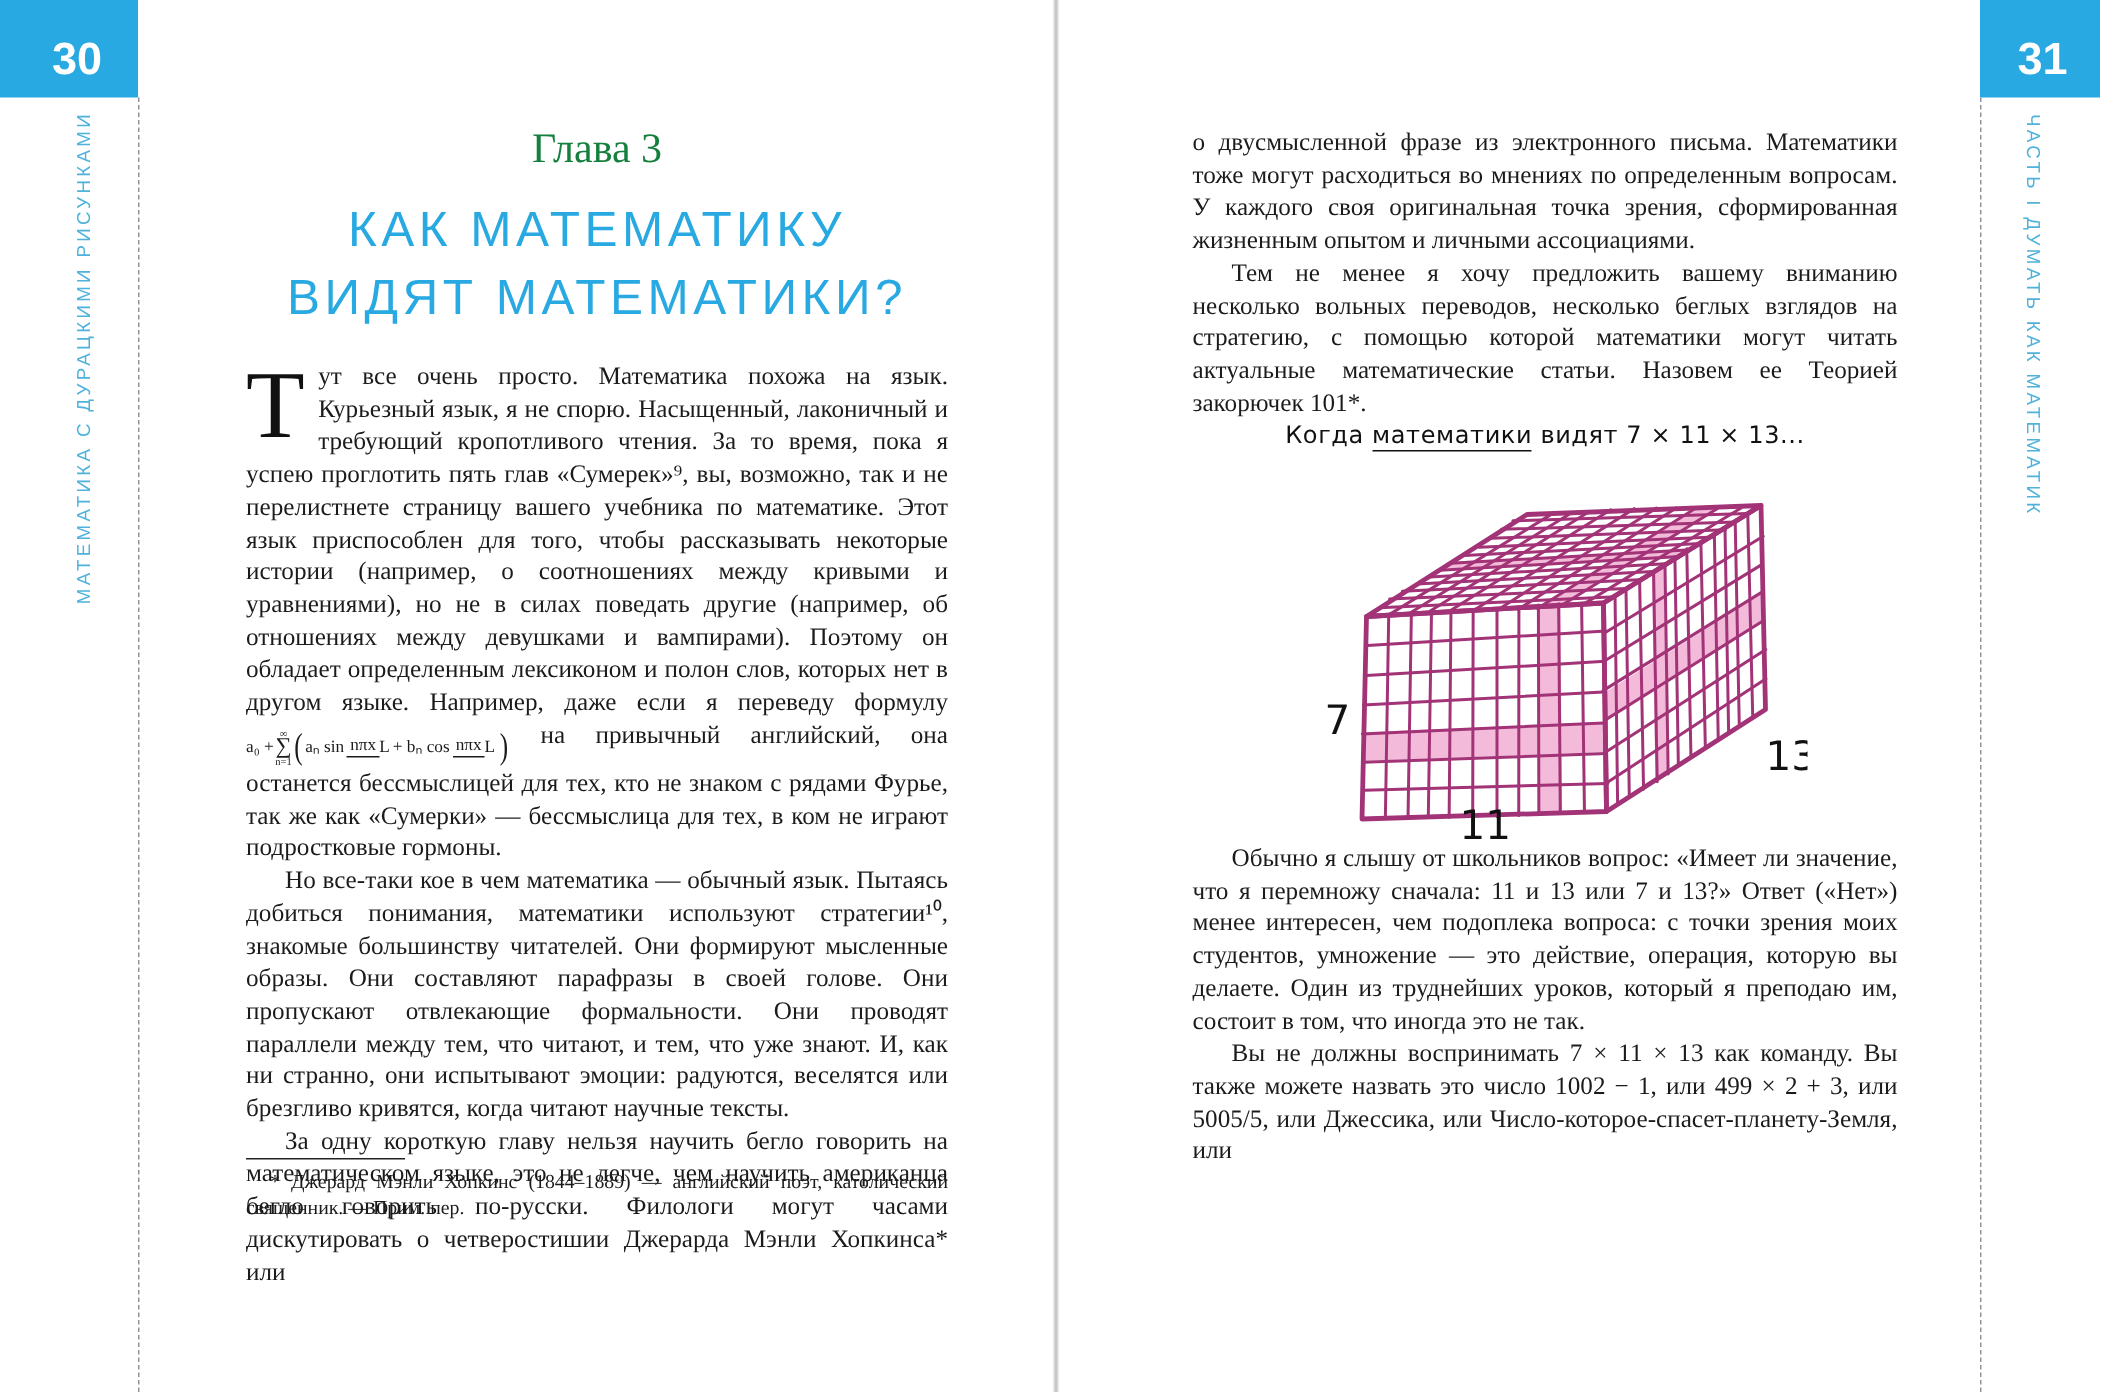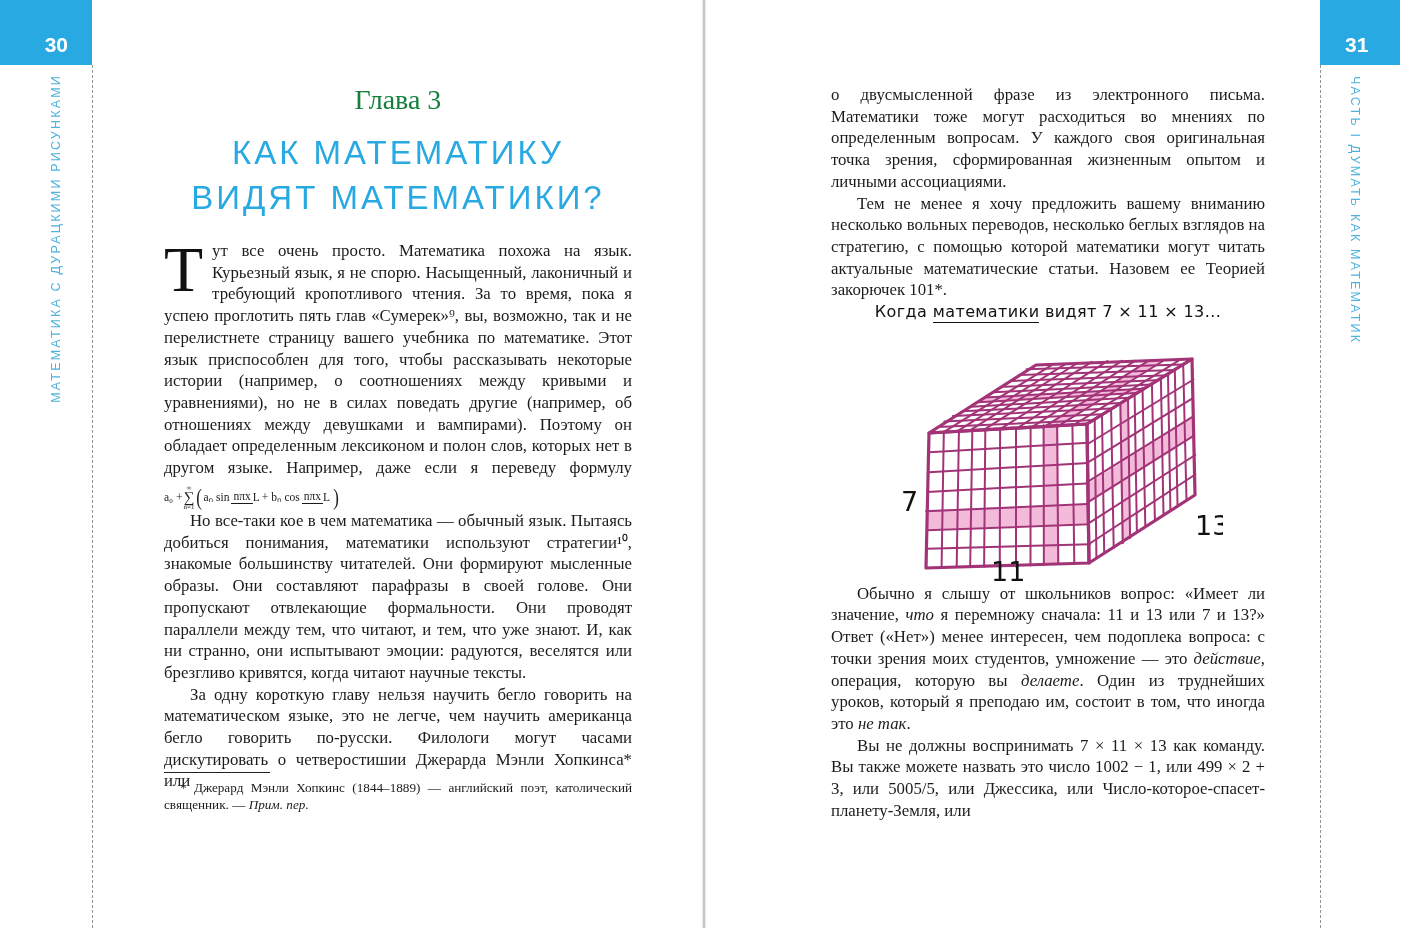--- a/index.html
+++ b/index.html
@@ -2,21 +2,21 @@
 <html><head>
 <meta charset="utf-8">
 <style>
   html,body{margin:0;padding:0;background:#ffffff;}
   .canvas{position:relative;width:1410px;height:928px;background:#ffffff;overflow:hidden;
           font-family:"Liberation Serif",serif;color:#1b1b1b;}
 
   
   .pagenum-box{position:absolute;top:0;width:92px;height:65px;background:#29a9e1;
                display:flex;align-items:flex-end;color:#ffffff;
-               font-family:"Liberation Sans",sans-serif;font-weight:bold;font-size:21px;}
+               font-family:"Liberation Sans",sans-serif;font-weight:bold;font-size:30px;}
   .pagenum-box.left{left:0;justify-content:flex-end;padding:0 24px 8px 0;box-sizing:border-box;}
   .pagenum-box.right{left:1320px;width:80px;justify-content:flex-start;padding:0 0 8px 25px;box-sizing:border-box;}
   .dash{position:absolute;top:65px;bottom:0;width:0;border-left:1px dashed #8d959c;}
   .dash.left{left:92px;}
   .dash.right{left:1320px;}
   .vert{position:absolute;font-family:"Liberation Sans",sans-serif;font-size:12.5px;
         letter-spacing:2.2px;color:#4fb2dc;white-space:nowrap;}
   .vert.left{left:49px;top:74px;writing-mode:vertical-rl;transform:rotate(180deg);}
   .vert.right{left:1348px;top:76px;writing-mode:vertical-rl;}
 
@@ -28,21 +28,21 @@
   .page{position:absolute;top:0;}
   .page.pleft{left:164px;width:468px;}
   .page.pright{left:795px;width:470px;}
 
   .chapter{margin:84px 0 0 0;text-align:center;font-size:28px;font-weight:normal;color:#15803d;}
   .title{margin:14px 0 0 0;text-align:center;font-family:"Liberation Sans",sans-serif;
          font-weight:400;font-size:33px;line-height:45px;letter-spacing:3px;color:#29a9e1;}
 
   .body{font-size:16.8px;line-height:21.7px;text-align:justify;}
   .pleft .body{margin-top:20px;}
-  .pright .body{margin-top:84px;margin-left:36px;}
+  .pright .body{margin-top:84px;}
   .body p{margin:0;}
   .body p.ind{text-indent:26px;}
   .dropcap{float:left;font-size:64px;line-height:50px;padding:5px 9px 0 0;color:#111;}
 
   
   .formula{display:inline-flex;align-items:center;font-size:11.5px;line-height:1;
            vertical-align:-6px;white-space:nowrap;}
   .formula .sum{display:inline-flex;flex-direction:column;align-items:center;margin:0 1px;}
   .formula .sum .sg{font-size:15px;line-height:13px;}
   .formula .sum .lim{font-size:7px;line-height:6px;}
@@ -52,21 +52,21 @@
   .paren{font-size:24px;font-weight:200;transform:scaleX(.7);}
 
   
   .fig-head{margin:10px 0 0 0;text-align:center;font-family:"DejaVu Sans",sans-serif;
             font-size:16px;letter-spacing:.4px;color:#111;}
   .fig-head .ul{border-bottom:1.6px solid #111;padding-bottom:1px;}
   .fig-wrap{width:350px;margin:2px auto 0 auto;}
   .fig-wrap svg{display:block;}
   .fig-label{font-family:"DejaVu Sans",sans-serif;font-size:27px;fill:#111;}
 
-  .it{font-style:italic;}
+  .it{}
 
   
   .footnote{position:absolute;width:468px;}
   .pleft .footnote{top:772px;}
   .pright .footnote{top:772px;width:470px;}
   .fn-rule{width:106px;border-top:1.6px solid #222;margin-bottom:7px;}
   .footnote p{margin:0;font-size:13.2px;line-height:16.5px;text-align:justify;text-indent:16px;}
 </style>
 </head>
 <body>
@@ -108,21 +108,21 @@
             <span class="frac">
               <span class="num">nπx</span>
               <span class="den">L</span>
             </span>
             <span>+ bₙ cos</span>
             <span class="frac">
               <span class="num">nπx</span>
               <span class="den">L</span>
             </span>
             <span class="paren">)</span>
-          </span>
+          </span><span> на привычный английский, она останется бессмыслицей для тех, кто не знаком с рядами Фурье, так же как «Сумерки» — бессмыслица для тех, в ком не играют подростковые гормоны.</span>
       </p>
       <p class="ind">Но все-таки кое в чем математика — обычный язык. Пытаясь добиться понимания, математики используют стратегии¹⁰, знакомые большинству читателей. Они формируют мысленные образы. Они составляют парафразы в своей голове. Они пропускают отвлекающие формальности. Они проводят параллели между тем, что читают, и тем, что уже знают. И, как ни странно, они испытывают эмоции: радуются, веселятся или брезгливо кривятся, когда читают научные тексты.</p>
       <p class="ind">За одну короткую главу нельзя научить бегло говорить на математическом языке, это не легче, чем научить американца бегло говорить по-русски. Филологи могут часами дискутировать о четверостишии Джерарда Мэнли Хопкинса* или</p>
     </div>
 
     <div class="footnote">
       <div class="fn-rule"></div>
       <p><span>*  Джерард Мэнли Хопкинс (1844–1889) — английский поэт, католический священник. — </span><span class="it">Прим. пер.</span></p>
     </div>
   </div>

